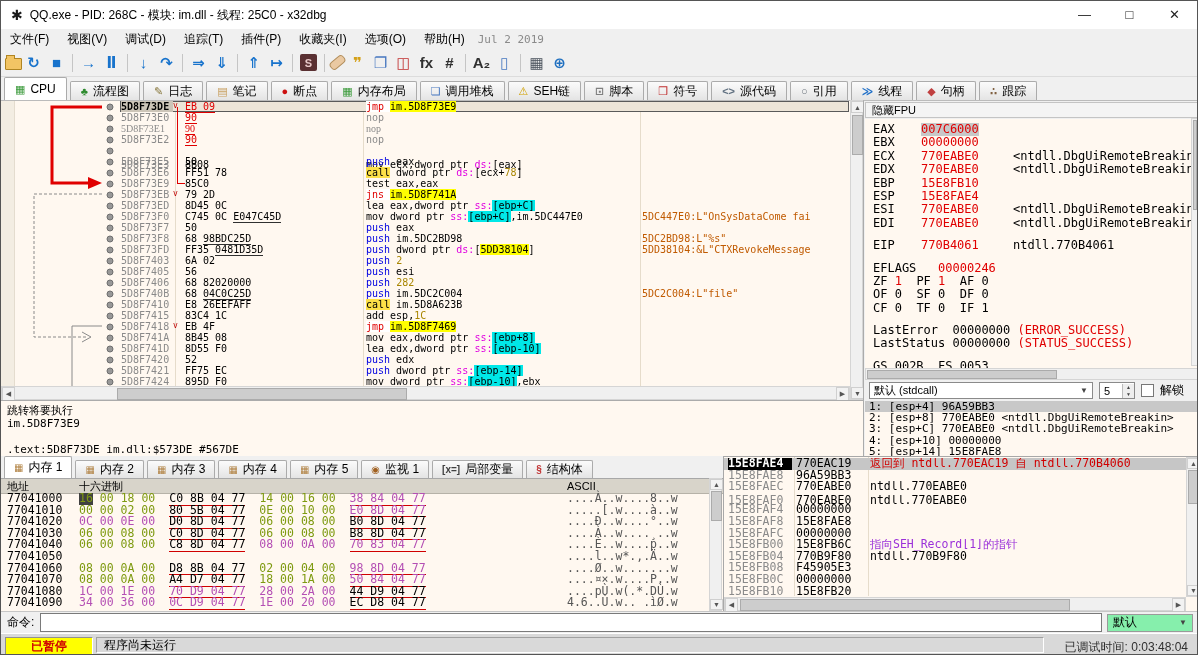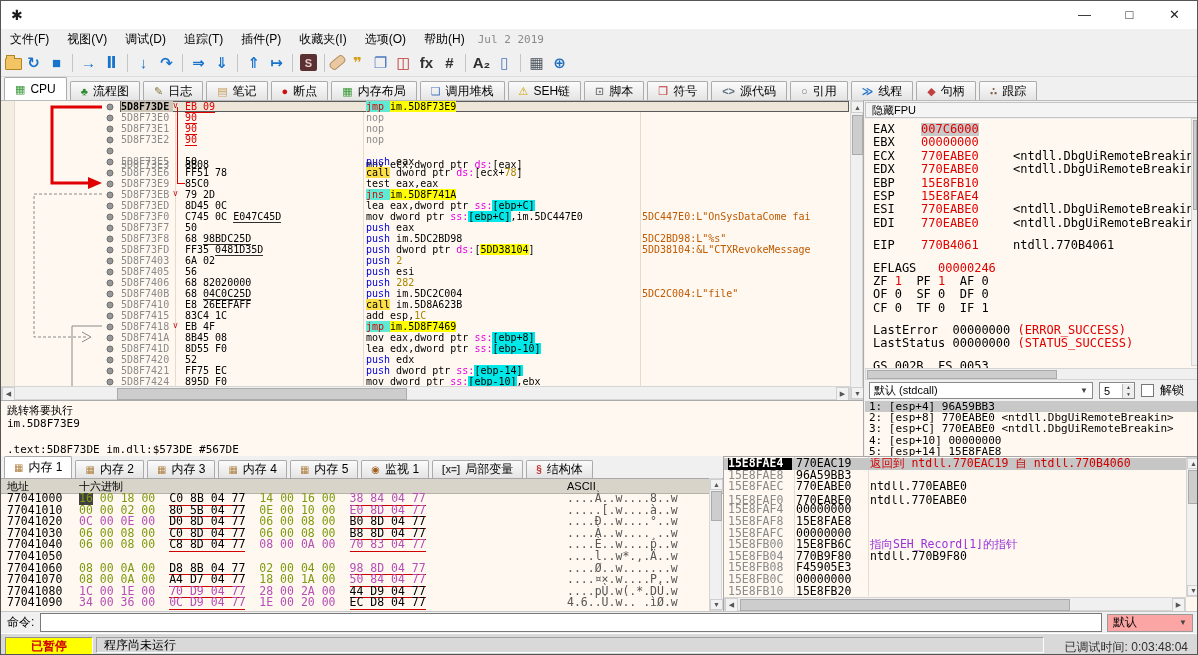--- a/index.html
+++ b/index.html
@@ -38,21 +38,21 @@
   .drow.sel{background:#EDE5D8;outline:1px solid #5A5A5A;outline-offset:-1px;z-index:2}
   .c-addr{position:absolute;left:1px;width:52px;color:#8A8A8A}
   .c-addr.sel{color:#000;font-weight:bold;background:#CCC5B8}
   .c-bytes{position:absolute;left:65px;width:172px}
   .c-instr{position:absolute;left:246px;width:272px}
   .c-comment{position:absolute;left:522px;width:206px;color:#C05A00;overflow:hidden}
   .bp{color:#E00000;border-bottom:1px solid #E00000}
   .ul{border-bottom:1px solid #303030}
   .gr{color:#8A8A8A}
   .pu{color:#0000E0}
-  .jm{color:#E00000;background:#5eead4}
+  .jm{color:#E00000;background:#ffffff}
   .hy{color:#000;background:#FFFF00}
   .ca{color:#000;background:#fde047}
   .sg{color:#E000E0}
   .nu{color:#A98600}
   .cy{background:#00E8E8}
   .mk{position:absolute;left:-12px;top:-1px;color:#C00000;font-size:8px}
   .byte-bracket{position:absolute;left:176px;top:6px;width:7px;height:76px;border-left:1px solid #E00000;border-bottom:1px solid #E00000;z-index:3}
   
   .sb{position:absolute;background:#F0F0F0;border:1px solid #D5D5D5;box-sizing:border-box}
   .sb-btn{position:absolute;display:flex;align-items:center;justify-content:center;font-size:7px;color:#555;background:#F2F2F2;border:1px solid #CFCFCF;box-sizing:border-box}
@@ -116,33 +116,34 @@
   .srow.sel .s-addr{background:#000;color:#FFF;font-weight:bold}
   .s-val{position:absolute;left:72px;width:70px;color:#000}
   .s-com{position:absolute;left:146px;width:304px;color:#000;overflow:hidden}
   .s-com.red{color:#D00000}
   .s-com.purple{color:#9B30D9}
   .s-sep{position:absolute;top:0;height:139px;width:1px;background:#E6DCCB}
   
   .cmdbar{position:absolute;left:0;top:610px;width:100%;height:22px;background:#F0F0F0;display:flex;align-items:center;border-top:1px solid #C6C6C6;box-sizing:border-box}
   .cmd-label{font-size:12px;margin:0 6px;color:#000}
   .cmd-input{flex:1;height:15px;background:#FFF;border:1px solid #7A7A7A;margin-right:5px}
-  .cmd-combo{width:86px;height:18px;margin-right:4px;font-size:12px;display:flex;justify-content:space-between;align-items:center;padding:0 5px;background:#fca5a5;border:1px solid #9A9A9A;box-sizing:border-box}
+  .cmd-combo{width:86px;height:18px;margin-right:4px;font-size:12px;display:flex;justify-content:space-between;align-items:center;padding:0 5px;background:#86efac;border:1px solid #9A9A9A;box-sizing:border-box}
   .statusbar{position:absolute;left:0;top:632px;width:100%;height:23px;background:#D9D9D9;border-top:1px solid #FFF;font-size:12px;box-sizing:border-box}
   .badge{position:absolute;left:4px;top:3px;width:86px;height:16px;background:#FFFF00;color:#D00000;font-weight:bold;display:flex;align-items:center;justify-content:center;border:1px solid;border-color:#909090 #FFF #FFF #909090}
   .st-msg{position:absolute;left:95px;top:3px;width:948px;height:16px;border:1px solid;border-color:#A0A0A0 #FFF #FFF #A0A0A0;display:flex;align-items:center;padding-left:7px;color:#000;box-sizing:border-box}
   .st-time{position:absolute;right:9px;top:5px;color:#303030;white-space:pre}
 </style>
 </head>
 <body>
 
 <div class="app">
 
   <div class="titlebar">
     <span class="app-icon">✱</span>
+    <span class="title">QQ.exe - PID: 268C - 模块: im.dll - 线程: 25C0 - x32dbg</span>
     <div class="win-btns">
       <span class="win-btn">—</span>
       <span class="win-btn">□</span>
       <span class="win-btn">✕</span>
     </div>
   </div>
 
   <div class="menubar" id="menubar">
       <span class="menu-item">文件(F)</span>
       <span class="menu-item">视图(V)</span>
@@ -286,21 +287,21 @@
           <circle cx="96" cy="270" r="3" fill="#989898" stroke="#6E6E6E"></circle>
           <circle cx="96" cy="281" r="3" fill="#989898" stroke="#6E6E6E"></circle>
         </svg></div>
     <div class="col-sep" style="left:174px"></div>
     <div class="col-sep" style="left:362px"></div>
     <div class="col-sep" style="left:639px"></div>
     <div class="byte-bracket"></div>
     <div id="disasm-rows">
         <div class="drow sel" style="top: 0px;"><span class="c-addr sel">5D8F73DE</span><span class="c-bytes"><span class="mk">v</span><span class="bp">EB 09</span></span><span class="c-instr"><span class="jm">jmp </span><span class="hy">im.5D8F73E9</span></span><span class="c-comment"></span></div>
         <div class="drow" style="top: 11px;"><span class="c-addr">5D8F73E0</span><span class="c-bytes"><span class="bp">90</span></span><span class="c-instr"><span class="gr">nop</span></span><span class="c-comment"></span></div>
-        <div class="drow" style="top: 22px;"><span class="c-addr">5D8F73E1</span><span class="c-bytes"><span class="bp">90</span></span><span class="c-instr"><span class="gr">nop</span></span><span class="c-comment"></span></div>
+        <div class="drow" style="top: 22px; font-family: Liberation Serif, serif;"><span class="c-addr">5D8F73E1</span><span class="c-bytes"><span class="bp">90</span></span><span class="c-instr"><span class="gr">nop</span></span><span class="c-comment"></span></div>
         <div class="drow" style="top: 33px;"><span class="c-addr">5D8F73E2</span><span class="c-bytes"><span class="bp">90</span></span><span class="c-instr"><span class="gr">nop</span></span><span class="c-comment"></span></div>
         <div class="drow" style="top: 58px;"><span class="c-addr">5D8F73E3</span><span class="c-bytes"><span>8B08</span></span><span class="c-instr"><span>mov ecx,dword ptr </span><span class="sg">ds:</span><span>[eax]</span></span><span class="c-comment"></span></div>
         <div class="drow" style="top: 55px;"><span class="c-addr">5D8F73E5</span><span class="c-bytes"><span>50</span></span><span class="c-instr"><span class="pu">push</span><span> eax</span></span><span class="c-comment"></span></div>
         <div class="drow" style="top: 66px;"><span class="c-addr">5D8F73E6</span><span class="c-bytes"><span>FF51 78</span></span><span class="c-instr"><span class="ca">call</span><span> dword ptr </span><span class="sg">ds:</span><span>[ecx+</span><span class="nu">78</span><span>]</span></span><span class="c-comment"></span></div>
         <div class="drow" style="top: 77px;"><span class="c-addr">5D8F73E9</span><span class="c-bytes"><span>85C0</span></span><span class="c-instr"><span>test eax,eax</span></span><span class="c-comment"></span></div>
         <div class="drow" style="top: 88px;"><span class="c-addr">5D8F73EB</span><span class="c-bytes"><span class="mk">v</span><span>79 2D</span></span><span class="c-instr"><span class="jm">jns </span><span class="hy">im.5D8F741A</span></span><span class="c-comment"></span></div>
         <div class="drow" style="top: 99px;"><span class="c-addr">5D8F73ED</span><span class="c-bytes"><span>8D45 0C</span></span><span class="c-instr"><span>lea eax,dword ptr </span><span class="sg">ss:</span><span class="cy">[ebp+C]</span></span><span class="c-comment"></span></div>
         <div class="drow" style="top: 110px;"><span class="c-addr">5D8F73F0</span><span class="c-bytes"><span>C745 0C </span><span class="ul">E047C45D</span></span><span class="c-instr"><span>mov dword ptr </span><span class="sg">ss:</span><span class="cy">[ebp+C]</span><span>,im.5DC447E0</span></span><span class="c-comment">5DC447E0:L"OnSysDataCome fai</span></div>
         <div class="drow" style="top: 121px;"><span class="c-addr">5D8F73F7</span><span class="c-bytes"><span>50</span></span><span class="c-instr"><span class="pu">push</span><span> eax</span></span><span class="c-comment"></span></div>
         <div class="drow" style="top: 132px;"><span class="c-addr">5D8F73F8</span><span class="c-bytes"><span>68 </span><span class="ul">98BDC25D</span></span><span class="c-instr"><span class="pu">push</span><span> im.5DC2BD98</span></span><span class="c-comment">5DC2BD98:L"%s"</span></div>

